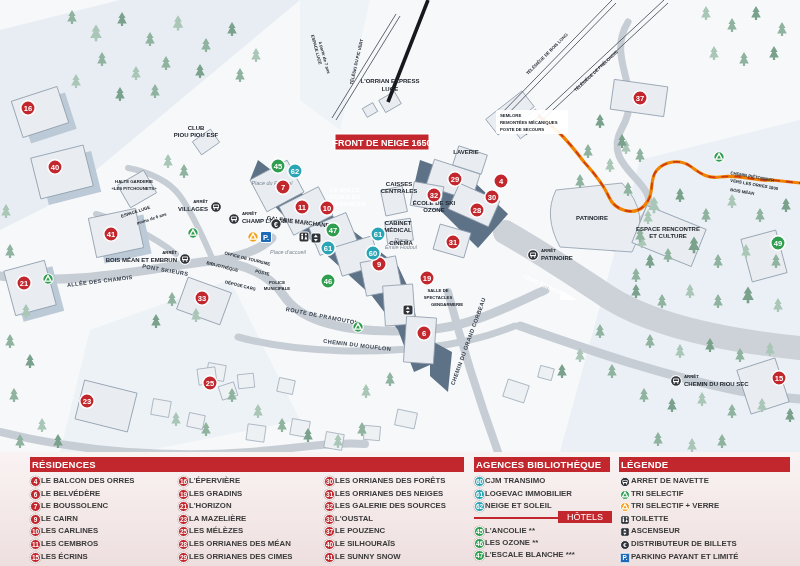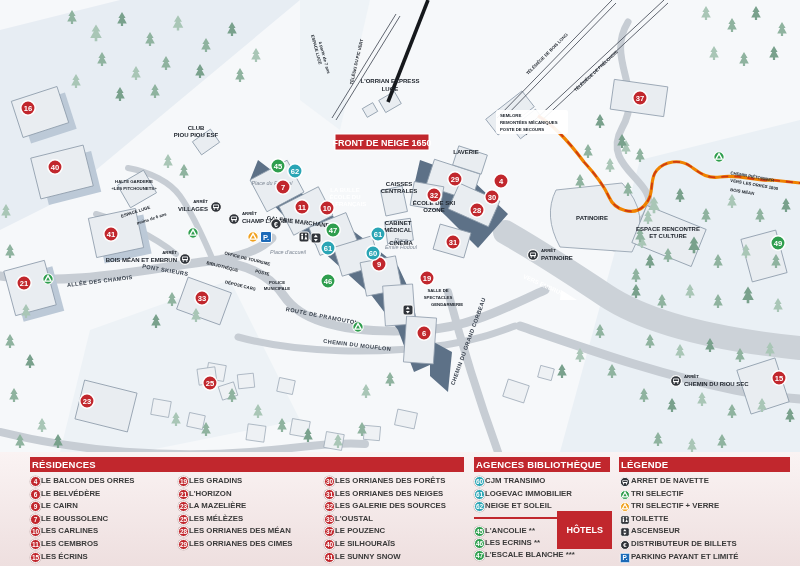--- a/index.html
+++ b/index.html
@@ -30,21 +30,21 @@
   .cols{display:flex;padding-top:4px}
   .col{display:flex;flex-direction:column}
   .col1{width:148px}.col2{width:146px}.col3{width:140px}
   .rows{padding-top:4px;display:flex;flex-direction:column}
   .row{display:flex;align-items:flex-start;height:12.6px}
   .rowh{height:12.2px}
   .dot{width:11px;height:11px;border-radius:50%;color:#fff;font-size:6.5px;font-weight:bold;display:flex;align-items:center;justify-content:center;flex:none;border:1px solid #fff;box-shadow:0 0 0 .5px #cbb9b9;box-sizing:border-box}
   .dr{background:#c1272d}.da{background:#2aa5b5}.dh{background:#2f9e4e}
   .rl{font-size:7.8px;font-weight:bold;color:#3a3a3a;white-space:nowrap}
   .hotels-bar{position:relative;border-top:2px solid #c1272d;margin-top:3px;height:7px}
-  .hotels-tag{position:absolute;right:-2px;top:-8px;background:#c1272d;color:#fff;font-size:9px;font-weight:bold;padding:14px 9px}
+  .hotels-tag{position:absolute;right:-2px;top:-8px;background:#c1272d;color:#fff;font-size:9px;font-weight:normal;padding:1px 9px}
   .lic{width:12px;height:12px;flex:none}
 </style>
 </head>
 <body>
 
 <div class="stage">
 
 <svg class="map" width="800" height="452" viewBox="0 0 800 452">
   <defs>
     <path id="tree" d="M0,-8 L3.6,-2 L1.8,-2 L4.8,3.4 L1.1,3.4 L1.1,6 L-1.1,6 L-1.1,3.4 L-4.8,3.4 L-1.8,-2 L-3.6,-2 Z"></path>
@@ -517,41 +517,45 @@
       <div class="col col1">
         <div class="row">
               <span class="dot dr">4</span>
               <span class="rl">LE BALCON DES ORRES</span>
             </div>
         <div class="row">
               <span class="dot dr">6</span>
               <span class="rl">LE BELVÉDÈRE</span>
             </div>
         <div class="row">
+              <span class="dot dr">7</span>
+              <span class="rl">LE BOUSSOLENC</span>
+            </div>
+        <div class="row">
               <span class="dot dr">9</span>
               <span class="rl">LE CAIRN</span>
             </div>
         <div class="row">
-              <span class="dot dr">7</span>
-              <span class="rl">LE BOUSSOLENC</span>
-            </div>
-        <div class="row">
               <span class="dot dr">10</span>
               <span class="rl">LES CARLINES</span>
             </div>
         <div class="row">
               <span class="dot dr">11</span>
               <span class="rl">LES CEMBROS</span>
             </div>
         <div class="row">
               <span class="dot dr">15</span>
               <span class="rl">LES ÉCRINS</span>
             </div>
       </div>
       <div class="col col2">
+        <div class="row">
+              <span class="dot dr">16</span>
+              <span class="rl">L'ÉPERVIÈRE</span>
+            </div>
         <div class="row">
               <span class="dot dr">19</span>
               <span class="rl">LES GRADINS</span>
             </div>
         <div class="row">
               <span class="dot dr">21</span>
               <span class="rl">L'HORIZON</span>
             </div>
         <div class="row">
               <span class="dot dr">23</span>
@@ -622,21 +626,21 @@
     <div class="hotels-bar">
           <span class="hotels-tag">HÔTELS</span>
         </div>
     <div class="rows" style="padding-top:0">
       <div class="row rowh">
             <span class="dot dh">45</span>
             <span class="rl">L'ANCOLIE **</span>
           </div>
       <div class="row rowh">
             <span class="dot dh">46</span>
-            <span class="rl">LES ECRINS **</span>
+            <span class="rl">LES OZONE **</span>
           </div>
       <div class="row rowh">
             <span class="dot dh">47</span>
             <span class="rl">L'ESCALE BLANCHE ***</span>
           </div>
 
     </div>
   </section>
 
   <section class="sec sec-leg">

